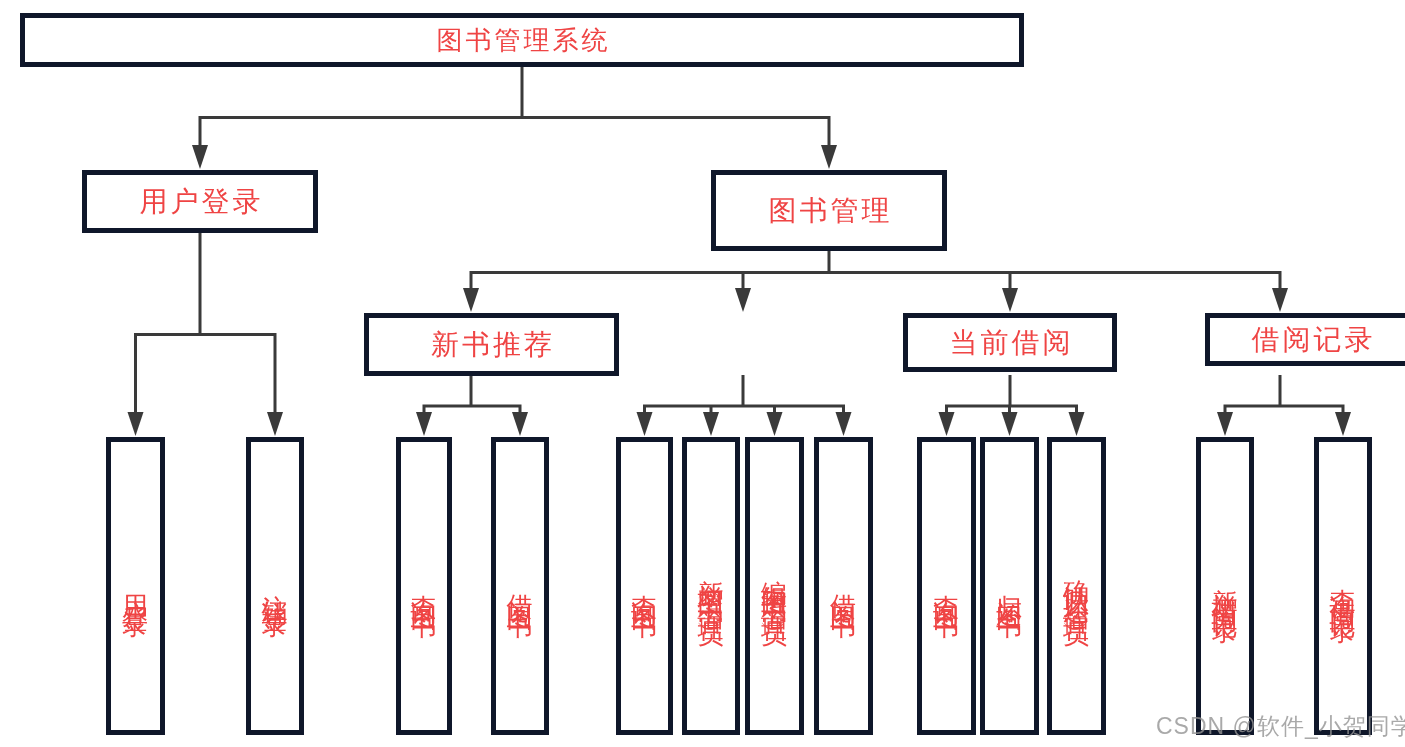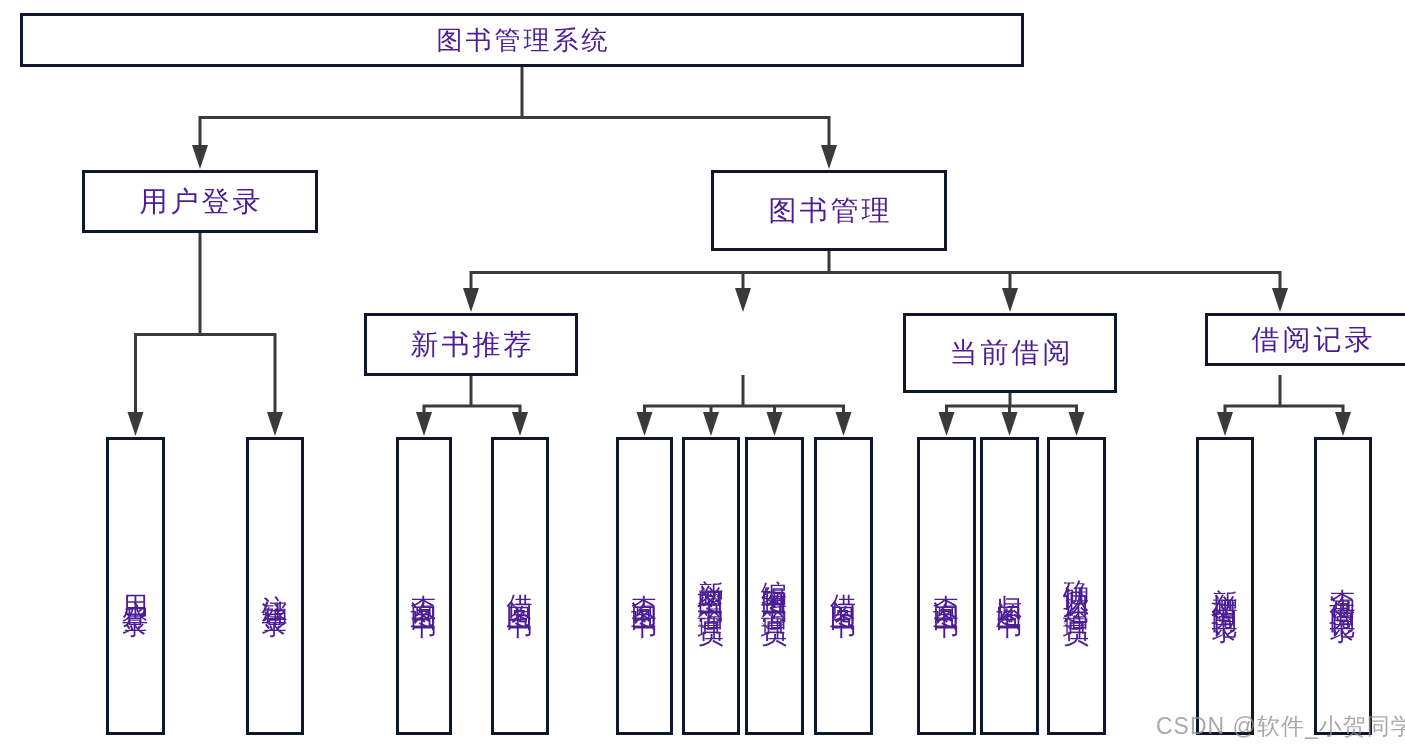--- a/index.html
+++ b/index.html
@@ -17,25 +17,25 @@
   }
   #connector-svg {
     position: absolute;
     left: 0; top: 0;
     width: 1405px; height: 747px;
   }
   .box {
     position: absolute;
     box-sizing: border-box;
     background: #ffffff;
-    border: 3px solid #0f172a;
+    border: 5px solid #0f172a;
     display: flex;
     align-items: center;
     justify-content: center;
-    color: #4c1d95;
+    color: #ef4444;
   }
   .box.h span {
     font-size: 28px;
     letter-spacing: 3px;
     white-space: nowrap;
     text-indent: 3px;
   }
   .box.root span {
     font-size: 26px;
     letter-spacing: 3px;
@@ -110,24 +110,24 @@
     <span>图书管理系统</span>
   </div>
 
   <div class="box h" style="left:82px; top:170px; width:236px; height:63px;">
     <span>用户登录</span>
   </div>
   <div class="box h" style="left:711px; top:170px; width:236px; height:81px;">
     <span>图书管理</span>
   </div>
 
-  <div class="box h" style="left:364px; top:313px; width:214px; height:63px;">
+  <div class="box h" style="left:364px; top:313px; width:255px; height:63px;">
     <span>新书推荐</span>
   </div>
-  <div class="box h" style="left:903px; top:313px; width:214px; height:80px;">
+  <div class="box h" style="left:903px; top:313px; width:214px; height:59px;">
     <span>当前借阅</span>
   </div>
   <div class="box h" style="left:1184px; top:313px; width:214px; height:53px;margin-left:21px;">
     <span>借阅记录</span>
   </div>
 
   <div class="box v" style="left:106px; top:437px; width:59px; height:298px;">
     <span>用户登录</span>
   </div>
   <div class="box v" style="left:246px; top:437px; width:58px; height:298px;">

